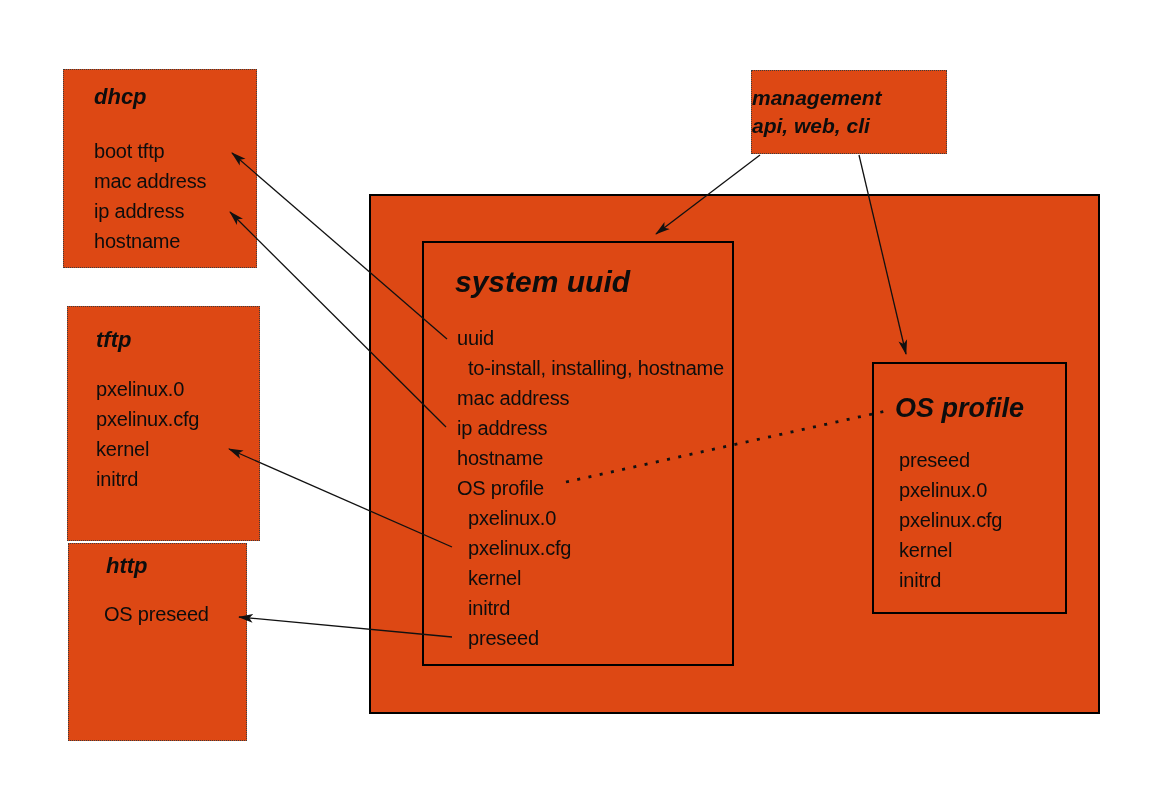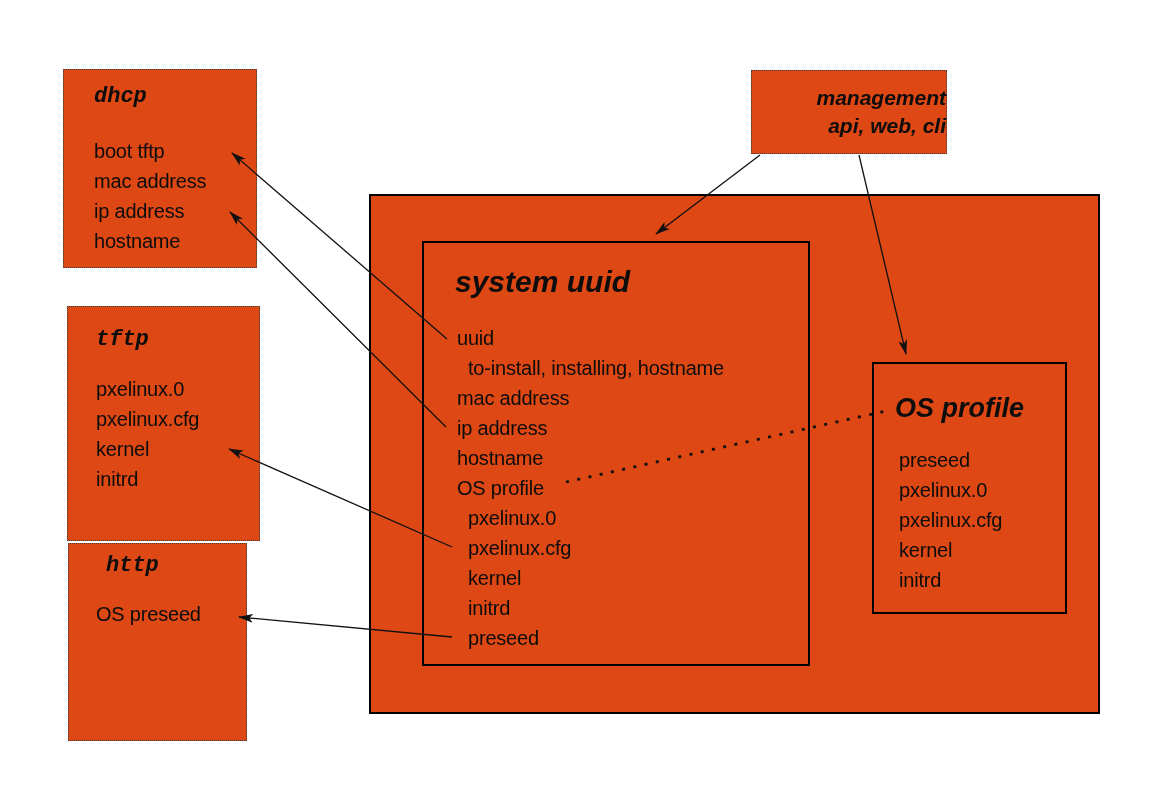--- a/index.html
+++ b/index.html
@@ -23,36 +23,36 @@
     background:var(--orange);
   }
   .dotted{border:1px dotted #3d3d3d;}
   .solid{border:2px solid #000000;}
   .title{
     position:absolute;
     font-weight:bold;
     font-style:italic;
     white-space:nowrap;
   }
-  .small-title{font-size:22px;font-family:Liberation Mono, monospace;}
+  .small-title{font-size:22px;}
   .big-title{font-size:30px;}
   .mid-title{font-size:27px;}
   .items{
     position:absolute;
     font-size:20px;
     line-height:30px;
     letter-spacing:-0.2px;
     white-space:nowrap;
   }
   .item{height:30px;}
   .item.indent{padding-left:11px;}
   .mgmt-text{
     position:absolute;
     left:0; right:0; top:13px;
-    text-align:right;
+    text-align:left;
     font-weight:bold;
     font-style:italic;
     font-size:21px;
     line-height:28px;
     white-space:nowrap;
   }
   .connector-layer{
     position:absolute;
     left:0; top:0;
     pointer-events:none;
@@ -66,21 +66,21 @@
     stroke-dasharray:3 8.5;
   }
 </style>
 </head>
 <body>
 
 <div class="canvas">
 
   <div class="box solid" style="left:369px; top:194px; width:731px; height:520px;"></div>
 
-  <div class="box solid" style="left:422px; top:241px; width:388px; height:425px; background:transparent;">
+  <div class="box solid" style="left:422px; top:241px; width:312px; height:425px; background:transparent;">
     <div class="title big-title" style="left:31px; top:22px;">system uuid</div>
     <div class="items" style="left:33px; top:80px;">
       <div class="item">uuid</div>
       <div class="item indent">to-install, installing, hostname</div>
       <div class="item">mac address</div>
       <div class="item">ip address</div>
       <div class="item">hostname</div>
       <div class="item">OS profile</div>
       <div class="item indent">pxelinux.0</div>
       <div class="item indent">pxelinux.cfg</div>
@@ -116,21 +116,21 @@
     <div class="items" style="left:28px; top:67px;">
       <div class="item">pxelinux.0</div>
       <div class="item">pxelinux.cfg</div>
       <div class="item">kernel</div>
       <div class="item">initrd</div>
     </div>
   </div>
 
   <div class="box dotted" style="left:68px; top:543px; width:179px; height:198px;">
     <div class="title small-title" style="left:37px; top:9px;">http</div>
-    <div class="items" style="left:27px; top:55px;">
+    <div class="items" style="left:35px; top:55px;">
       <div class="item">OS preseed</div>
     </div>
   </div>
 
   <div class="box dotted" style="left:751px; top:70px; width:196px; height:84px;">
     <div class="mgmt-text">
       <div>management</div>
       <div>api, web, cli</div>
     </div>
   </div>

